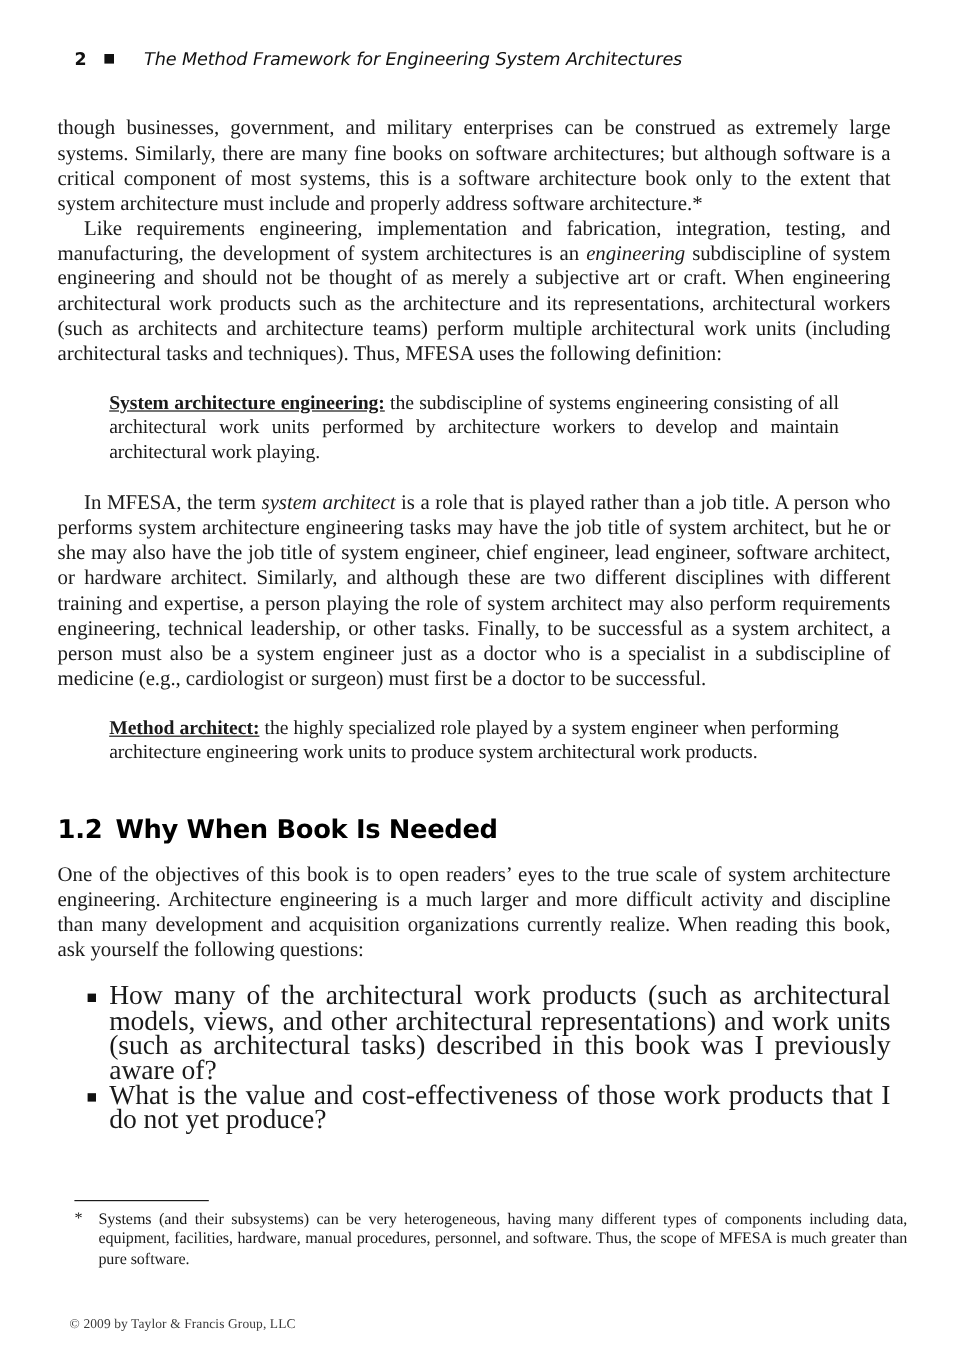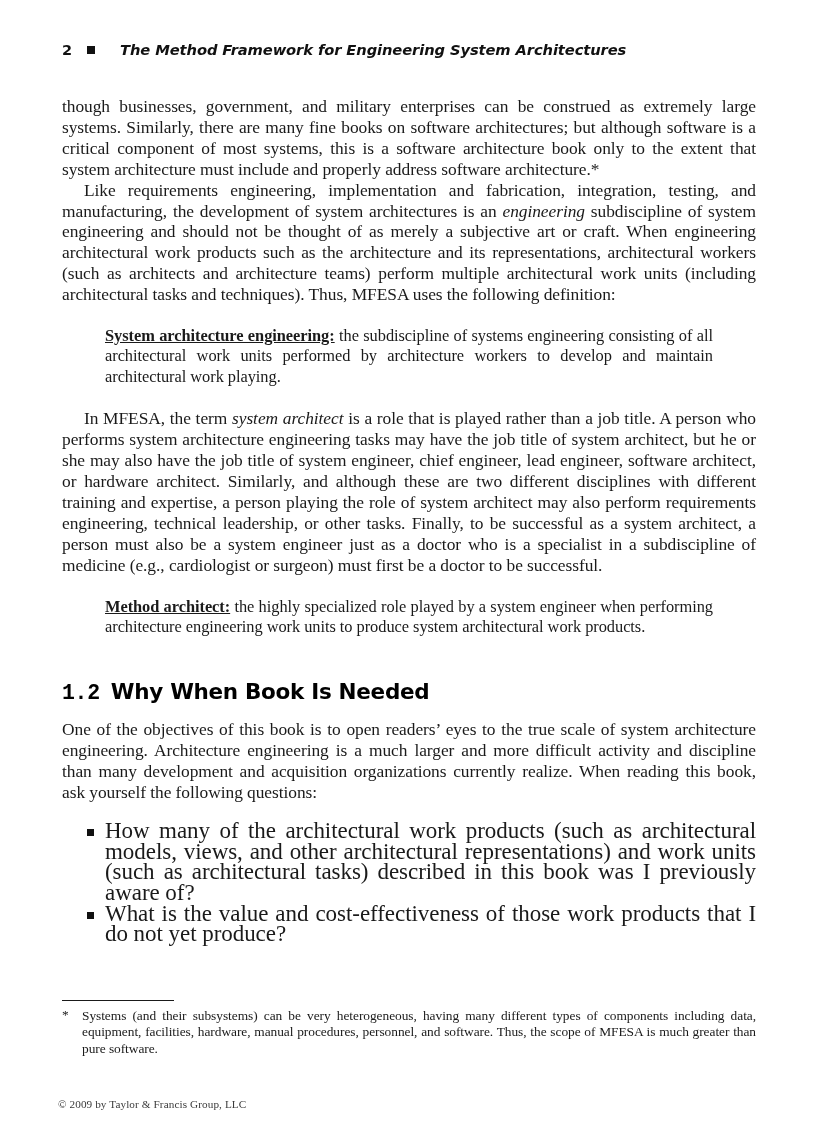--- a/index.html
+++ b/index.html
@@ -47,31 +47,31 @@
     height: 8px;
     background: #111;
     margin-left: 15px;
     margin-right: 0px;
     position: relative;
     top: -1px;
   }
   .runhead-title {
     font-family: "DejaVu Sans", sans-serif;
     font-style: italic;
-    font-weight: bold;
+    font-weight: normal;
     font-size: 14.7px;
     margin-left: 25px;
     color: #111;
     letter-spacing: -0.1px;
   }
 
   
   .frame {
     position: absolute;
-    left: 62px;
+    left: 48px;
     top: 96px;
     width: 694px;
   }
 
   p.body {
     margin: 0;
     font-size: 17.4px;
     line-height: 20.9px;
     text-align: justify;
     text-justify: inter-word;
@@ -97,21 +97,21 @@
 
   
   .sect-head {
     font-family: "DejaVu Sans", sans-serif;
     font-weight: bold;
     font-size: 21.5px;
     color: #000;
     letter-spacing: -0.3px;
     white-space: nowrap;
   }
-  .sect-head .num { margin-right: 11px; font-family: Liberation Mono, monospace; }
+  .sect-head .num { margin-right: 11px; }
 
   
   ul.qlist {
     list-style: none;
     margin: 0;
     padding: 0;
     font-size: 23px;
     line-height: 20.7px;
   }
   ul.qlist li {

